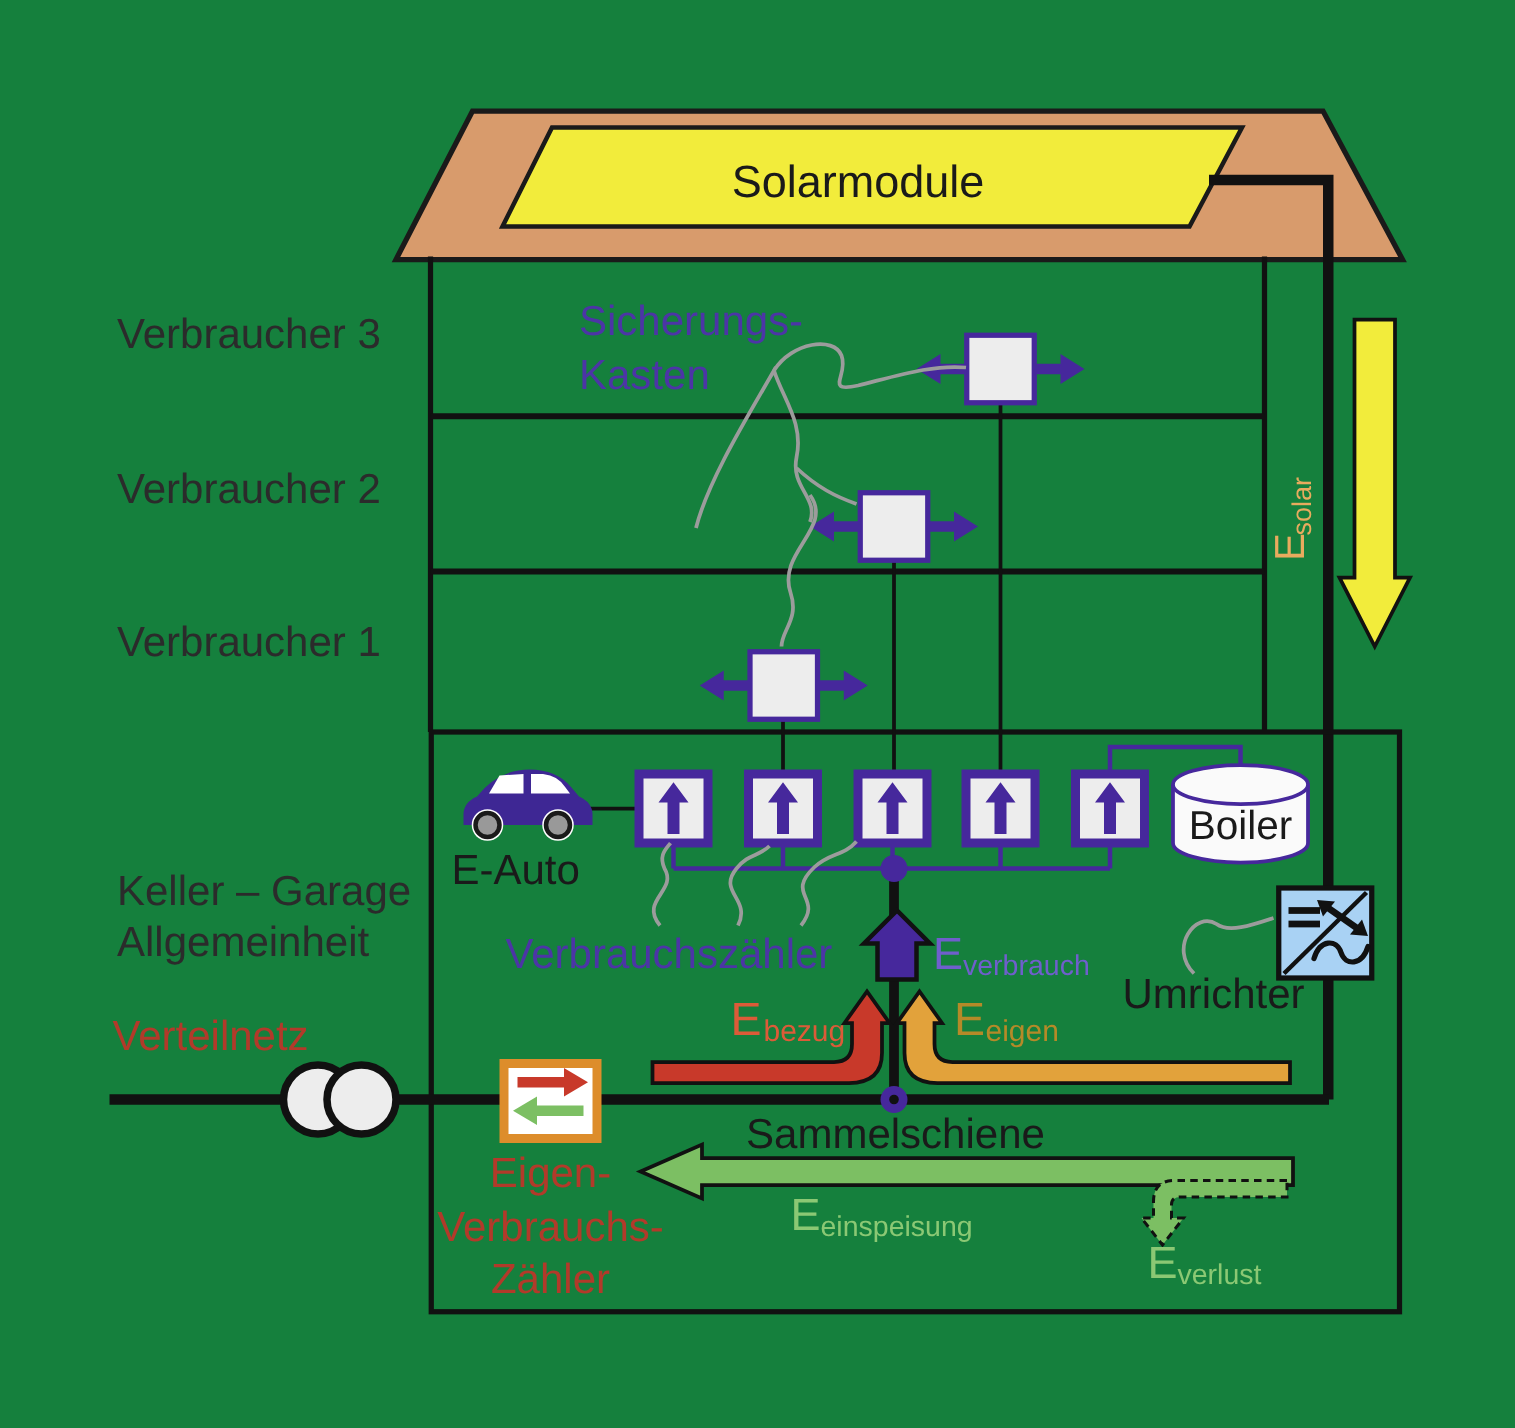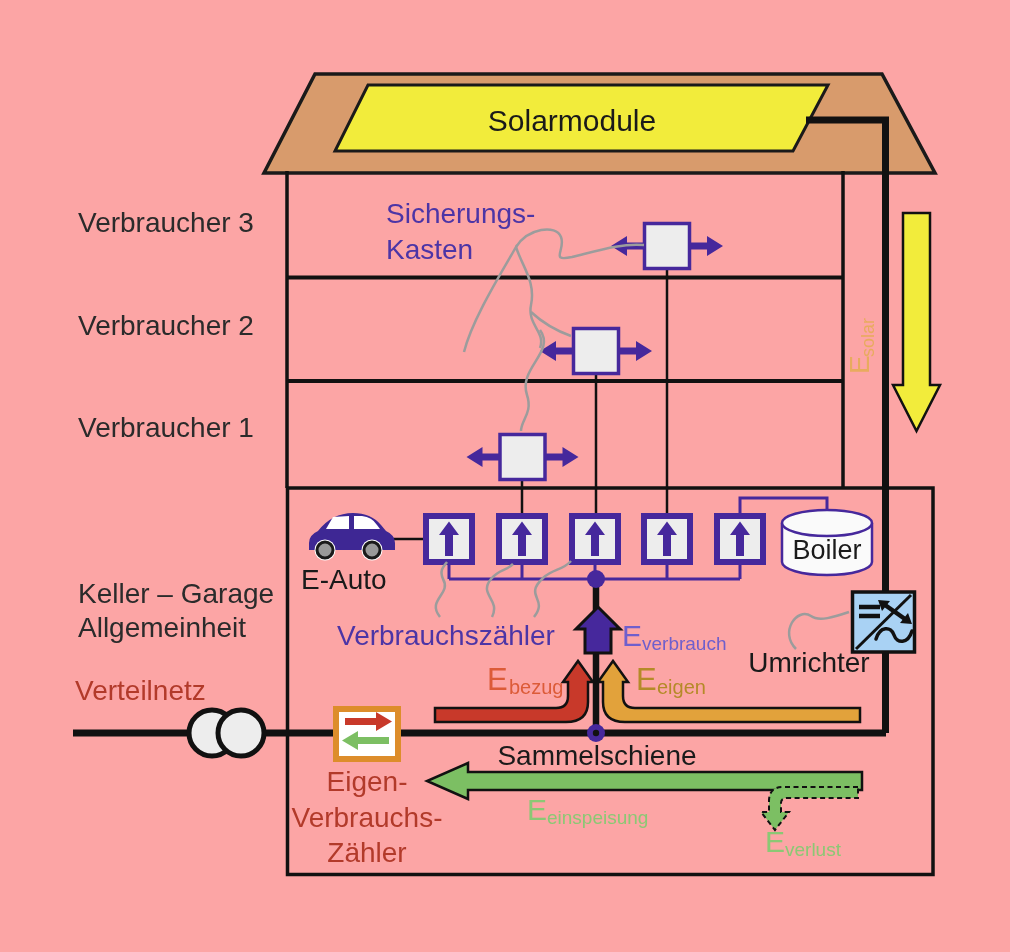--- a/index.html
+++ b/index.html
@@ -1,16 +1,16 @@
 <!DOCTYPE html>
 <html><head>
 <meta charset="utf-8">
 <style>
   html,body{margin:0;padding:0;background:#EDEDED;}
-  .stage{width:1010px;height:952px;position:relative;background:#fca5a5;overflow:hidden;}
+  .stage{width:1010px;height:952px;position:relative;background:#15803d;overflow:hidden;}
   svg{display:block;}
   text{font-family:"Liberation Sans",sans-serif;}
   .t28{font-size:28px;}
   .t27{font-size:27px;}
   .t30{font-size:30px;}
   .esym{font-size:30px;}
   .esub{font-size:19px;}
   .esym2{font-size:31px;}
   .esub2{font-size:20px;}
 </style>

